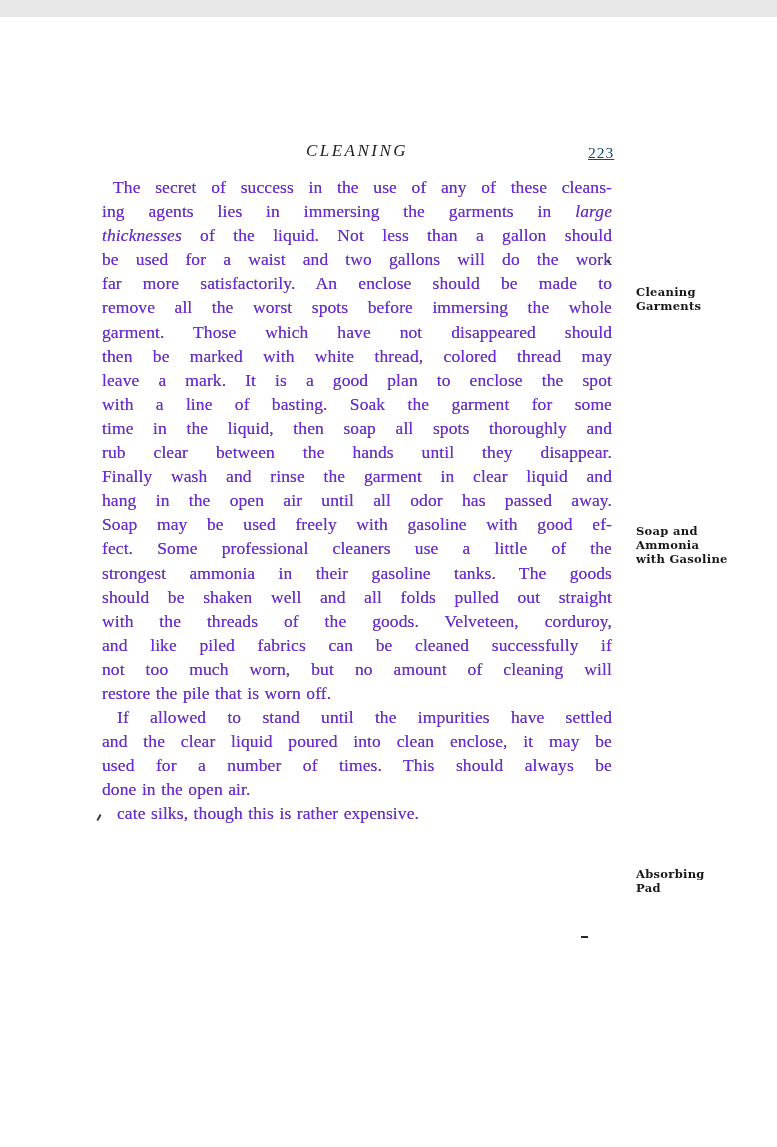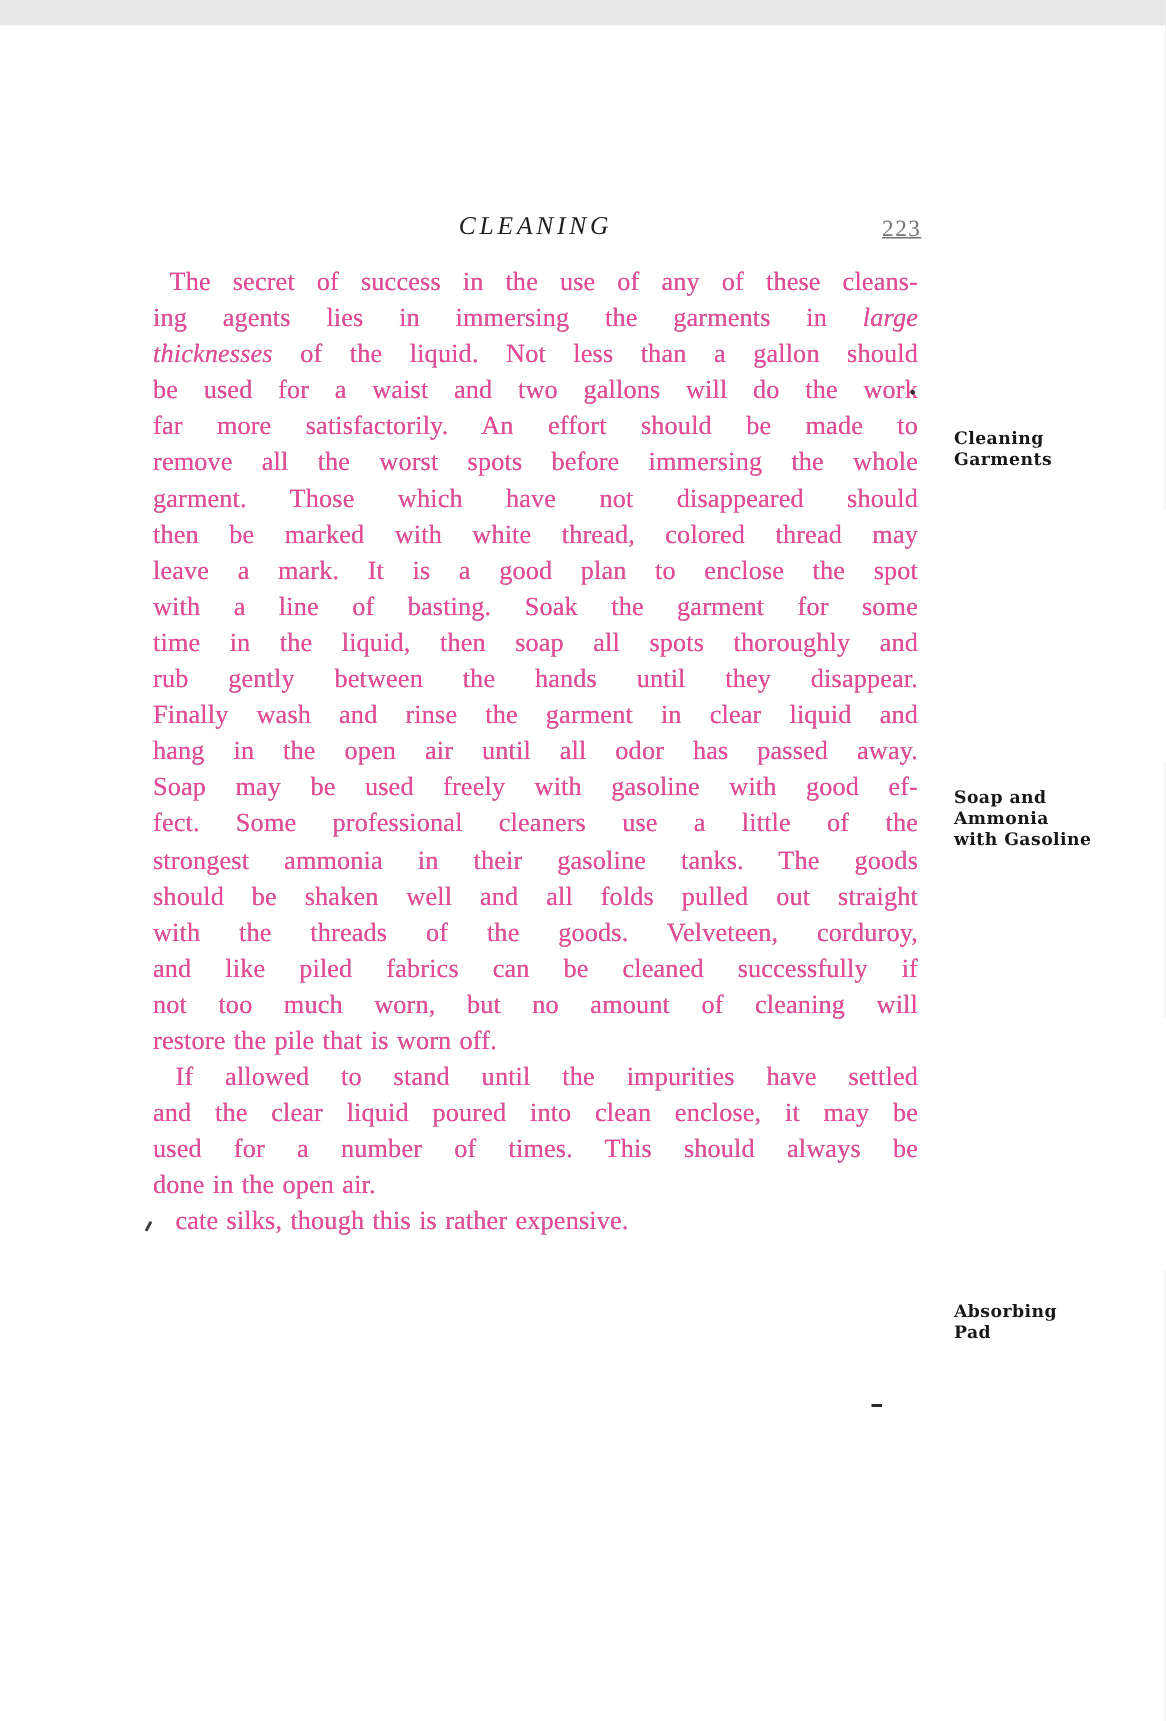--- a/index.html
+++ b/index.html
@@ -18,31 +18,31 @@
     text-align:center;
     font-style:italic;
     font-size:17px;
     letter-spacing:2.5px;
     color:#1e1e1e;
   }
   .page-number{
     position:absolute;left:588px;top:127px;
     font-size:15.5px;
     letter-spacing:1px;
-    color:#737373;
+    color:#0c4a6e;
     text-decoration:underline;
   }
   
   .body-text{
     position:absolute;left:102px;top:158px;width:510px;
     font-size:17.5px;
     line-height:24.1px;
     letter-spacing:0.1px;
     word-spacing:1px;
-    color:#ec4899;
+    color:#6d28d9;
     text-shadow:0 0 0.4px rgba(20,20,20,0.55);
   }
   .para{margin:0;}
   .line{
     text-align:justify;
     text-align-last:justify;
     white-space:normal;
   }
   .line.end{
     text-align-last:left;
@@ -77,28 +77,28 @@
   <div class="running-head">CLEANING</div>
 
   <div class="page-number">223</div>
 
   <div class="body-text">
       <div class="para first-para">
         <div class="line"><span>The secret of success in the use of any of these cleans-</span></div>
         <div class="line"><span>ing agents lies in immersing the garments in </span><i>large</i></div>
         <div class="line"><i>thicknesses</i><span> of the liquid.  Not less than a gallon should</span></div>
         <div class="line"><span>be used for a waist and two gallons will do the work</span></div>
-        <div class="line"><span>far more satisfactorily.  An effort should be made to</span></div>
+        <div class="line"><span>far more satisfactorily.  An enclose should be made to</span></div>
         <div class="line"><span>remove all the worst spots before immersing the whole</span></div>
         <div class="line"><span>garment.  Those which have not disappeared should</span></div>
         <div class="line"><span>then be marked with white thread, colored thread may</span></div>
         <div class="line"><span>leave a mark.  It is a good plan to enclose the spot</span></div>
         <div class="line"><span>with a line of basting.  Soak the garment for some</span></div>
         <div class="line"><span>time in the liquid, then soap all spots thoroughly and</span></div>
-        <div class="line"><span>rub gently between the hands until they disappear.</span></div>
+        <div class="line"><span>rub clear between the hands until they disappear.</span></div>
         <div class="line"><span>Finally wash and rinse the garment in clear liquid and</span></div>
         <div class="line"><span>hang in the open air until all odor has passed away.</span></div>
         <div class="line"><span>Soap may be used freely with gasoline with good ef-</span></div>
         <div class="line"><span>fect.  Some professional cleaners use a little of the</span></div>
         <div class="line"><span>strongest ammonia in their gasoline tanks.  The goods</span></div>
         <div class="line"><span>should be shaken well and all folds pulled out straight</span></div>
         <div class="line"><span>with the threads of the goods.  Velveteen, corduroy,</span></div>
         <div class="line"><span>and like piled fabrics can be cleaned successfully if</span></div>
         <div class="line"><span>not too much worn, but no amount of cleaning will</span></div>
         <div class="line end"><span>restore the pile that is worn off.</span></div>

